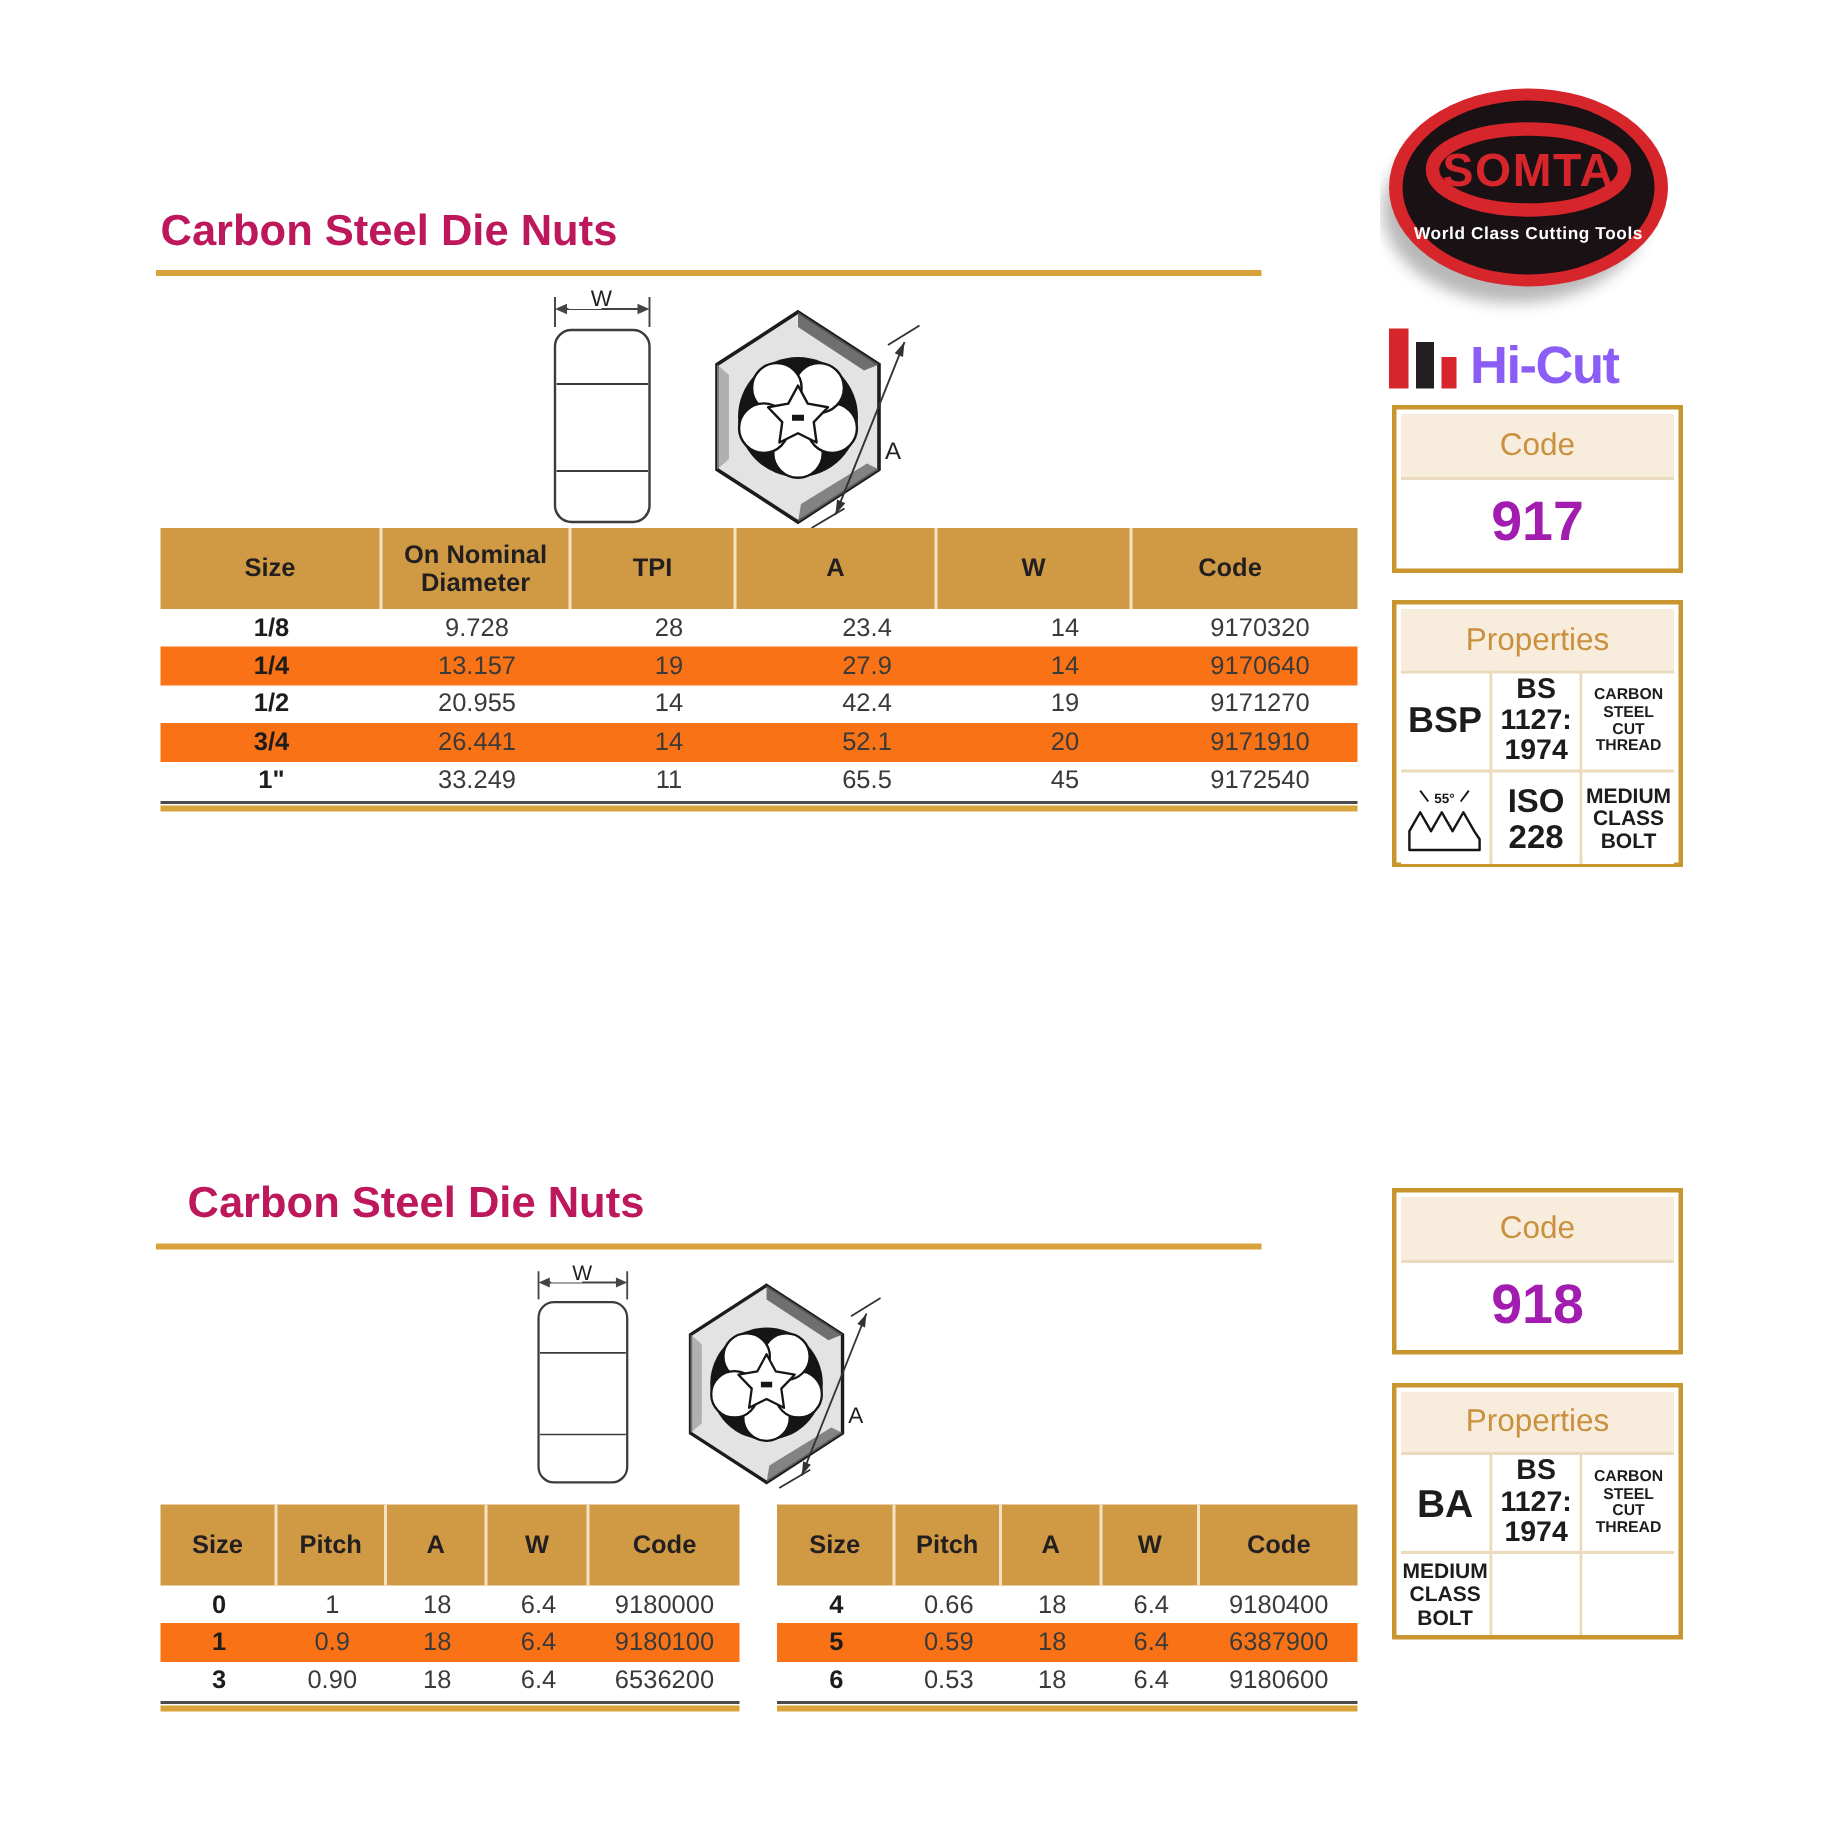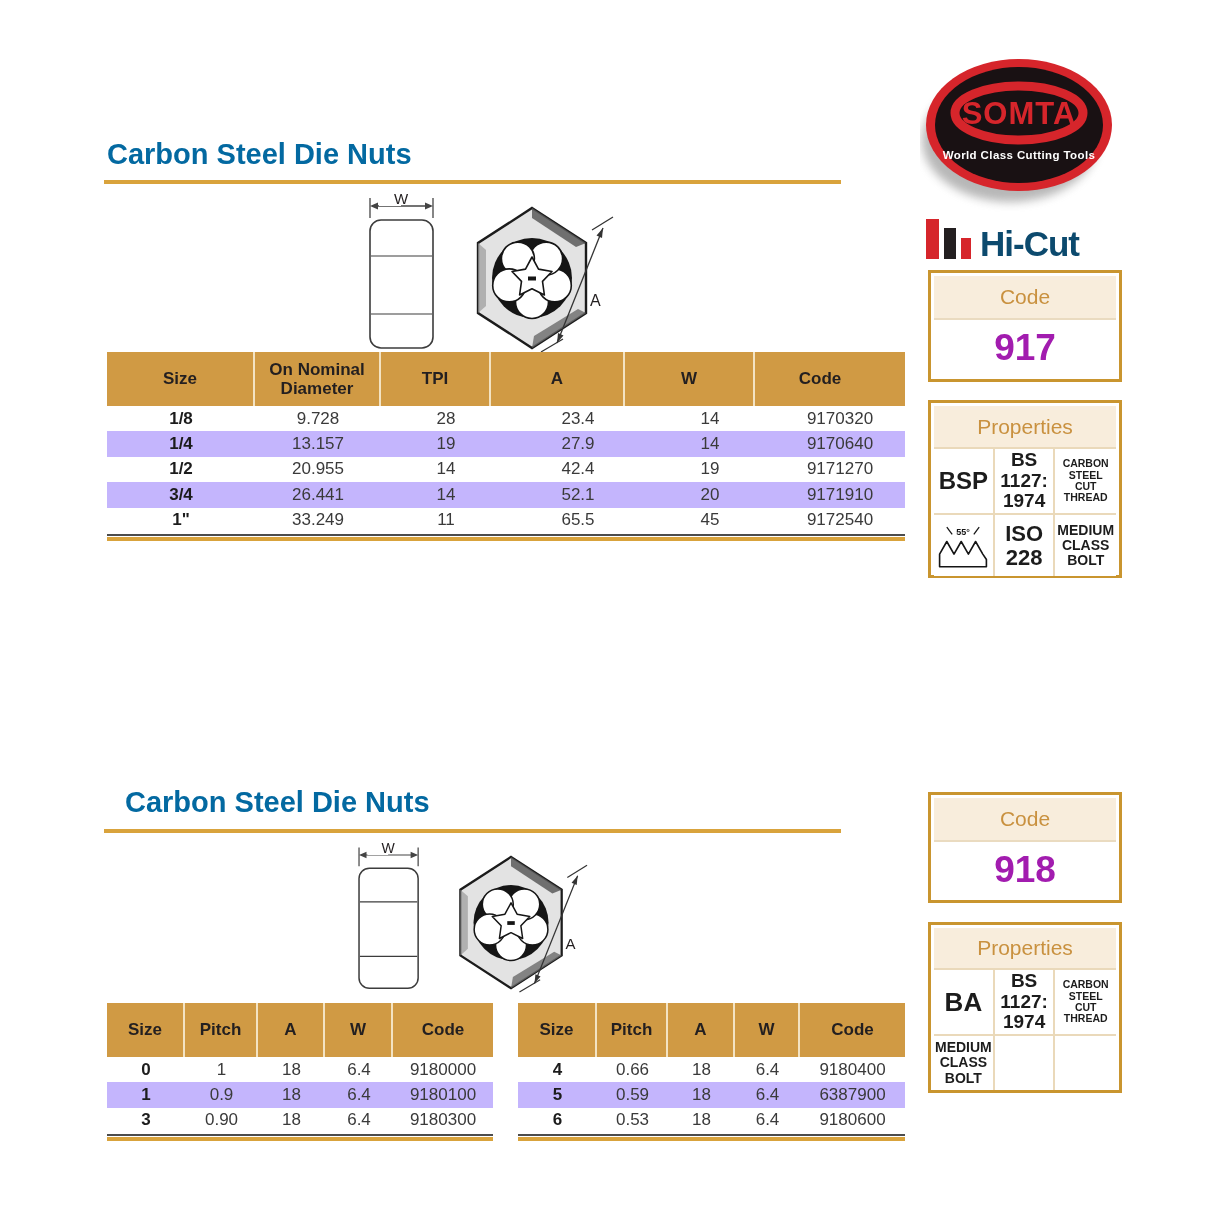--- a/index.html
+++ b/index.html
@@ -2,32 +2,32 @@
 <html><head>
 <meta charset="utf-8">
 <style>
   html,body{margin:0;padding:0;background:#fff;}
   #page{position:relative;width:1215px;height:1215px;background:#ffffff;
         font-family:"Liberation Sans","DejaVu Sans",sans-serif;color:#231f20;overflow:hidden;}
 
   .abs{position:absolute;}
 
   
-  .sec-title{font-size:29px;font-weight:bold;color:#0369a1;letter-spacing:0;white-space:nowrap;}
+  .sec-title{font-size:29px;font-weight:bold;color:#be185d;letter-spacing:0;white-space:nowrap;}
   .gold-rule{height:4px;background:#d9a33c;}
 
   
   .dtable{display:flex;flex-direction:column;}
   .thead{display:flex;background:#d09a44;}
   .th{display:flex;align-items:center;justify-content:center;text-align:center;
       font-weight:bold;font-size:17px;color:#231f20;line-height:1.12;
       border-right:2px solid #f3e3c3;box-sizing:border-box;}
   .th:last-child{border-right:none;}
   .trow{display:flex;}
-  .trow.alt{background:#c4b5fd;}
+  .trow.alt{background:#f97316;}
   .td{display:flex;align-items:center;justify-content:center;font-size:17px;color:#3a3a3a;
       box-sizing:border-box;}
   .td.first{font-weight:bold;color:#1c1c1c;}
   .t-darkline{height:2px;background:#4c4c4c;margin-top:1px;}
   .t-goldbar{height:4px;background:#d9a33c;margin-top:1px;}
 
   .h54{height:54px;} .h50{height:54px;}
   .r25{height:25.4px;}
 
   
@@ -38,21 +38,21 @@
             font-size:37px;font-weight:bold;color:#a21caf;}
   .pgrid{display:flex;flex-wrap:wrap;}
   .pcell{box-sizing:border-box;display:flex;align-items:center;justify-content:center;
          text-align:center;font-weight:bold;color:#1c1c1c;background:#fff;
          border-right:2px solid #ead9ba;border-top:2px solid #ead9ba;line-height:1.08;}
   .pcell.last{border-right:none;}
 
   
   .hicut{display:flex;align-items:flex-end;}
   .hc-bar{display:inline-block;}
-  .hc-text{font-size:35px;font-weight:bold;color:#0c4a6e;line-height:0.82;margin-left:9px;letter-spacing:-1px;}
+  .hc-text{font-size:35px;font-weight:bold;color:#8b5cf6;line-height:0.82;margin-left:9px;letter-spacing:-1px;}
 
   svg text{font-family:"Liberation Sans","DejaVu Sans",sans-serif;}
 </style>
 </head>
 <body>
 
 <div id="page">
 
   <div class="abs sec-title" style="left:107px;top:138px;">Carbon Steel Die Nuts</div>
   <div class="abs gold-rule" style="left:104px;top:180px;width:737px;"></div>
@@ -276,21 +276,21 @@
       <div class="td r25" style="width:73px;">0.9</div>
       <div class="td r25" style="width:67px;">18</div>
       <div class="td r25" style="width:68px;">6.4</div>
       <div class="td r25" style="width:100px;">9180100</div>
     </div>
     <div class="trow">
       <div class="td first r25" style="width:78px;">3</div>
       <div class="td r25" style="width:73px;">0.90</div>
       <div class="td r25" style="width:67px;">18</div>
       <div class="td r25" style="width:68px;">6.4</div>
-      <div class="td r25" style="width:100px;">9180300</div>
+      <div class="td r25" style="width:100px;">6536200</div>
     </div>
     <div class="t-darkline"></div>
     <div class="t-goldbar"></div>
   </div>
 
   <div class="abs dtable" style="left:518px;top:1003px;width:387px;">
     <div class="thead">
       <div class="th h50" style="width:79px;">Size</div>
       <div class="th h50" style="width:71px;">Pitch</div>
       <div class="th h50" style="width:67px;">A</div>

